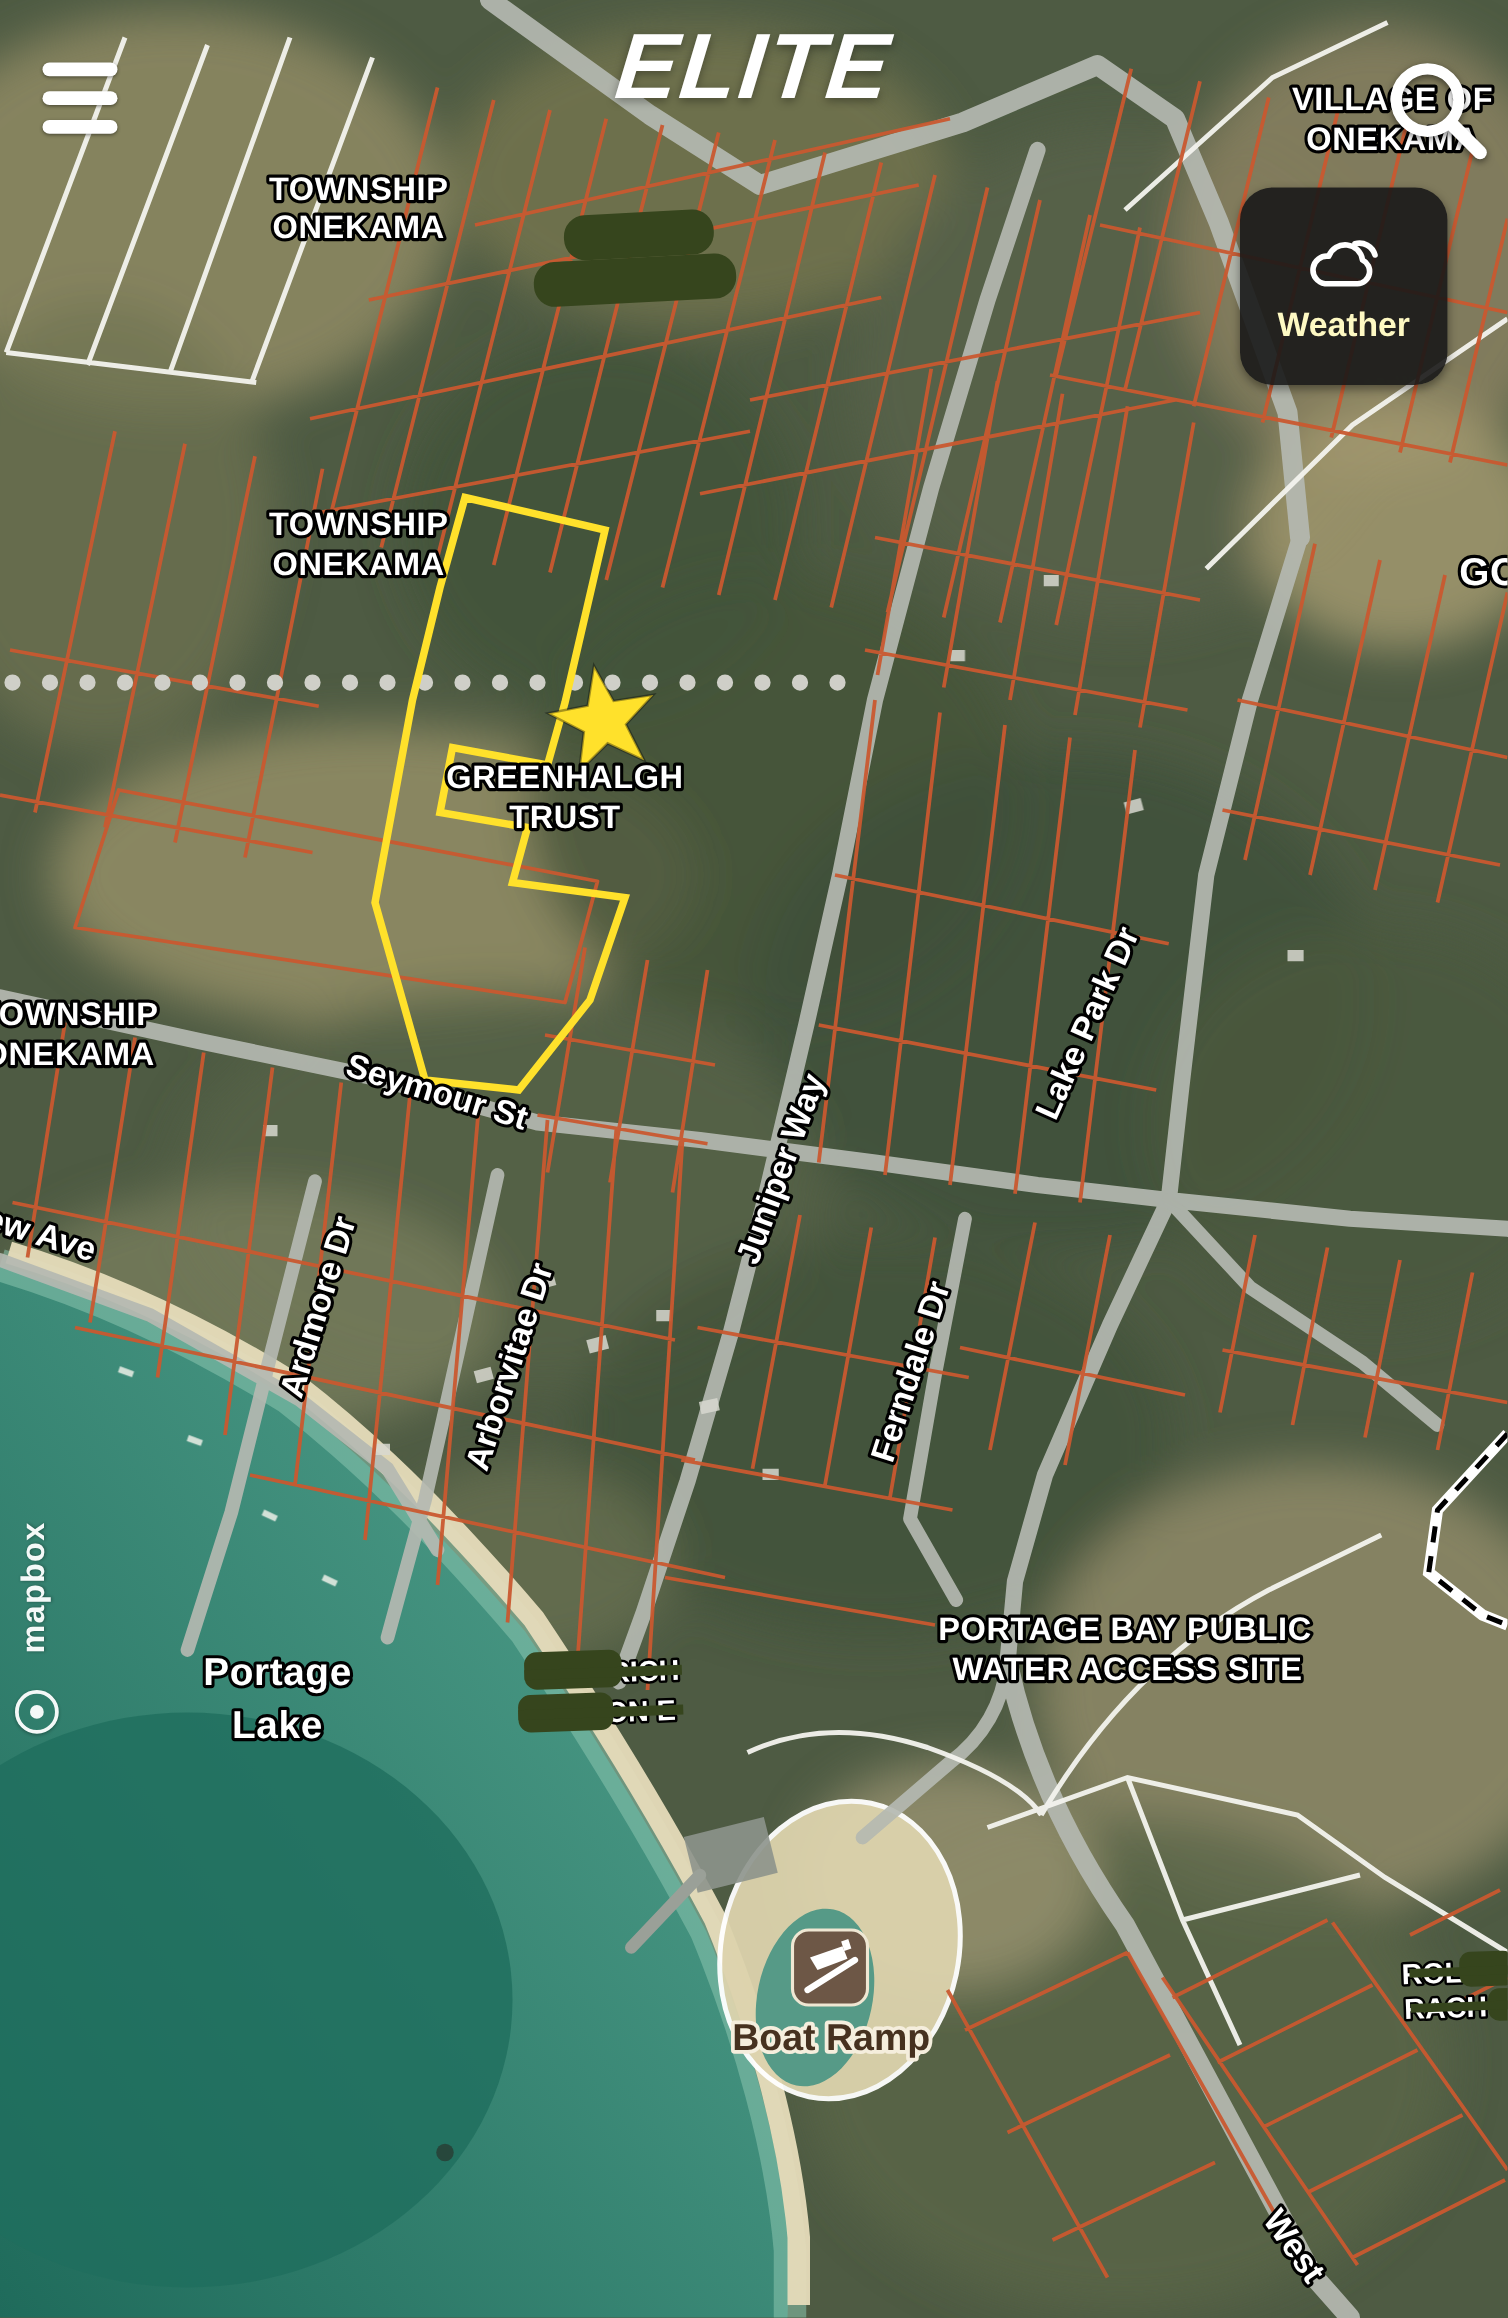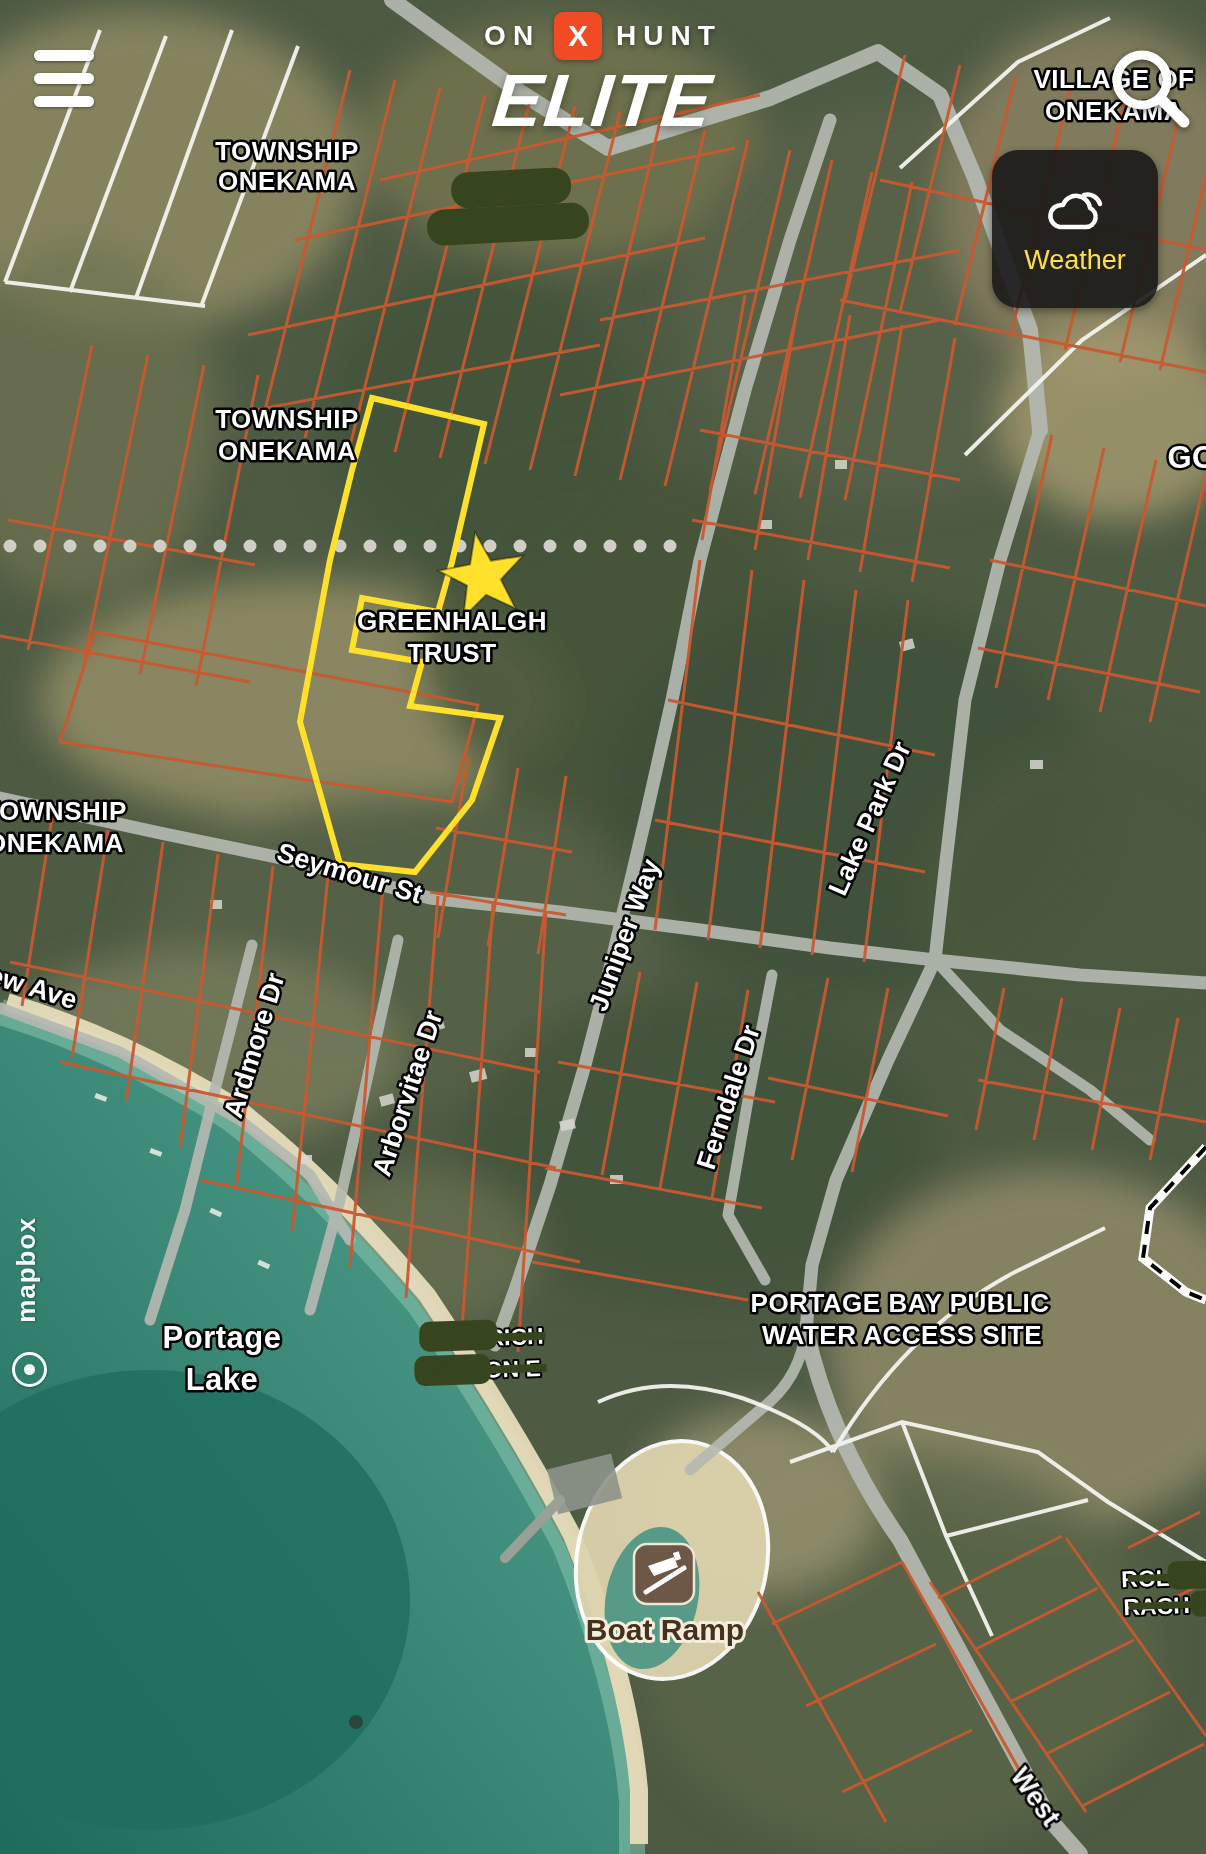--- a/index.html
+++ b/index.html
@@ -32,21 +32,21 @@
           box-shadow:0 2px 5px rgba(0,0,0,.35);}
   .logo-elite{margin-top:4px;color:#fff;font-size:74px;line-height:1;font-weight:900;
               font-style:italic;letter-spacing:2px;transform:skewX(-6deg);
               text-shadow:0 3px 8px rgba(0,0,0,.35);}
   .search-btn{position:absolute;left:1102px;top:42px;width:96px;height:96px;cursor:pointer;
               filter:drop-shadow(0 2px 3px rgba(0,0,0,.5));}
   .weather-btn{position:absolute;left:992px;top:150px;width:166px;height:158px;
                background:rgba(24,24,24,.9);border-radius:26px;display:flex;flex-direction:column;
                align-items:center;justify-content:center;gap:8px;cursor:pointer;
                box-shadow:0 3px 8px rgba(0,0,0,.4);}
-  .weather-btn .wlabel{color:#fde047;font-size:27px;font-weight:400;}
+  .weather-btn .wlabel{color:#fef9c3;font-size:27px;font-weight:700;}
   .mapbox-word{position:absolute;left:-54px;top:1255px;width:160px;height:30px;
                transform:rotate(-90deg);color:#fff;font-size:26px;font-weight:700;
                letter-spacing:1px;opacity:.95;text-align:center;
                text-shadow:0 1px 3px rgba(0,0,0,.4);}
   .mapbox-circle{position:absolute;left:12px;top:1352px;width:35px;height:35px;border:3px solid #fff;
                border-radius:50%;opacity:.95;box-sizing:border-box;
                box-shadow:0 1px 3px rgba(0,0,0,.35);}
   .mapbox-circle::after{content:"";position:absolute;left:9px;top:9px;width:11px;height:11px;
                background:#fff;border-radius:50%;}
 </style>
@@ -258,25 +258,20 @@
     <text class="poilbl" x="665" y="1640">Boat Ramp</text>
   </svg>
 
   <div class="hamburger">
     <span></span>
     <span></span>
     <span></span>
   </div>
 
   <div class="logo-wrap">
-    <div class="logo-row">
-      <span class="logo-on">ON</span>
-      <span class="logo-x">X</span>
-      <span class="logo-hunt">HUNT</span>
-    </div>
     <div class="logo-elite">ELITE</div>
   </div>
 
   <svg class="search-btn" viewBox="0 0 96 96">
     <g>
       <circle cx="40" cy="38" r="25" fill="none" stroke="#fff" stroke-width="9"></circle>
       <line x1="59" y1="57" x2="82" y2="80" stroke="#fff" stroke-width="11" stroke-linecap="round"></line>
     </g>
   </svg>
 

